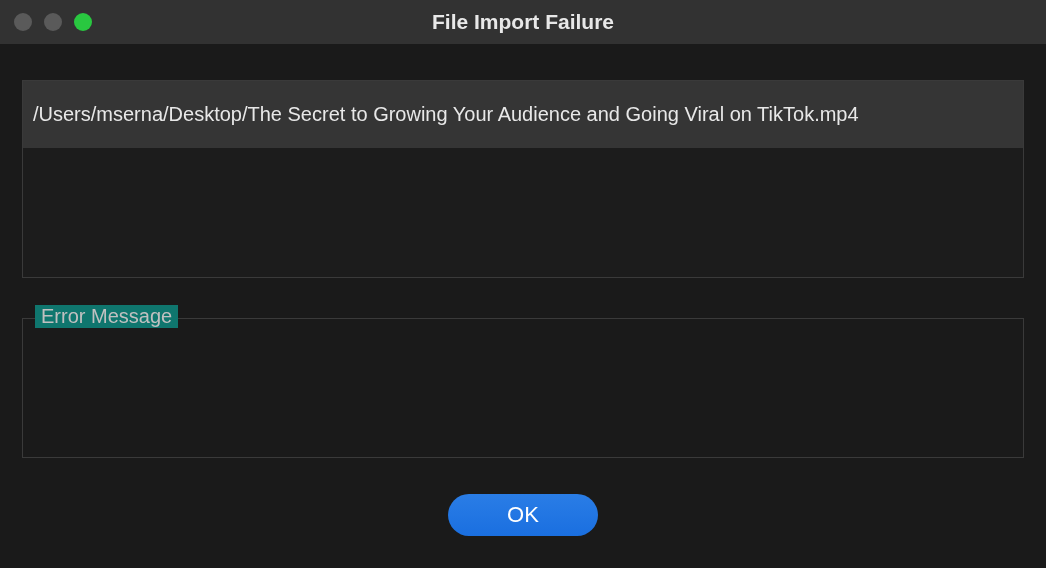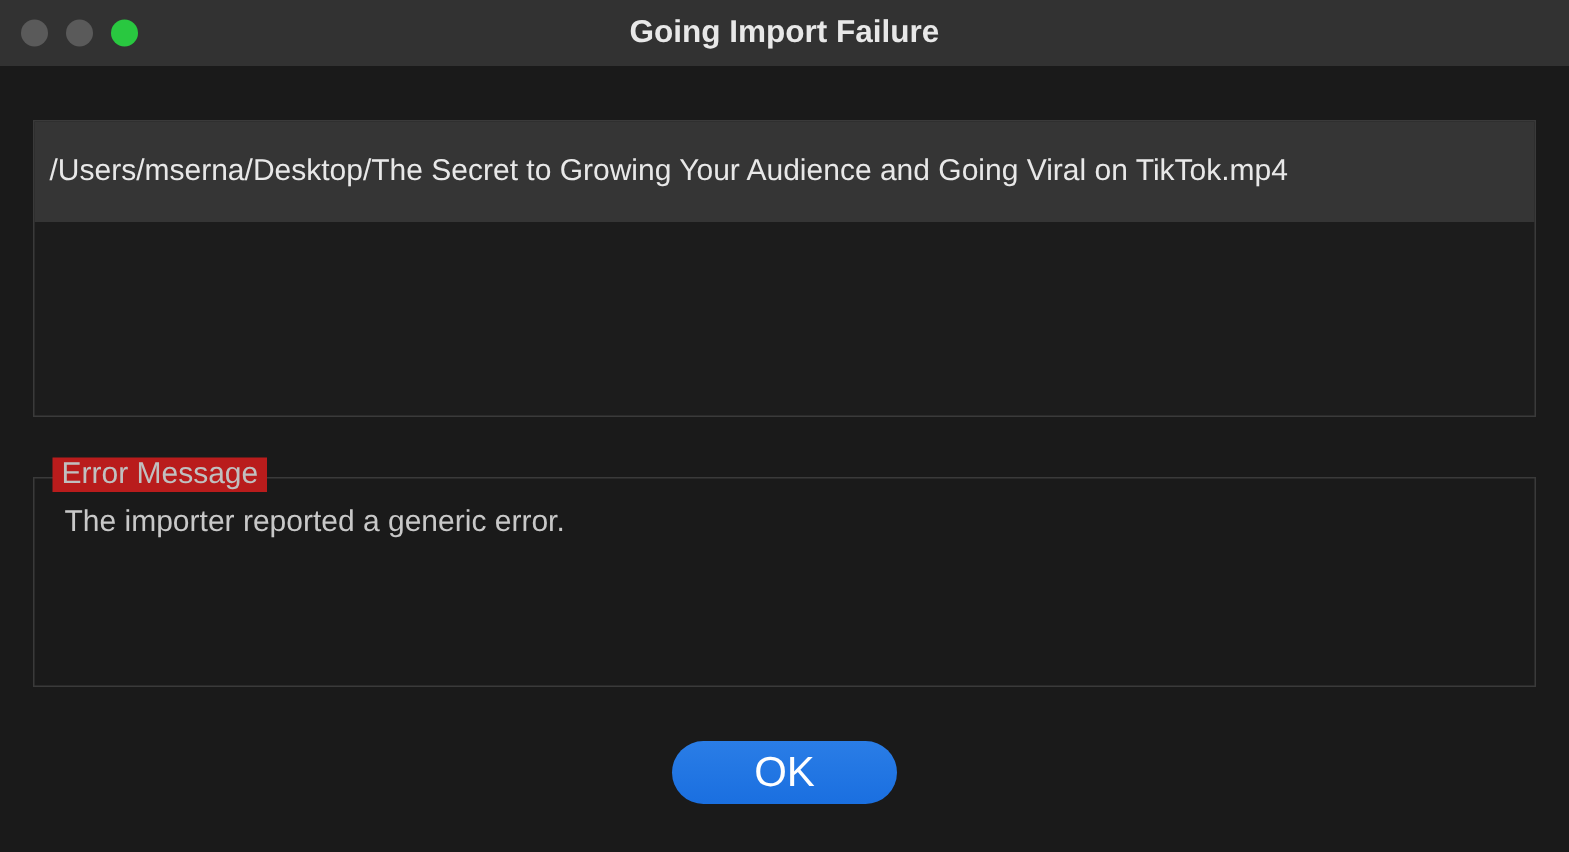--- a/index.html
+++ b/index.html
@@ -67,21 +67,21 @@
     .fieldset {
       border: 1px solid #3a3a3a;
       padding: 18px 16px 8px 16px;
       height: 140px;
       position: relative;
     }
     .legend {
       position: absolute;
       top: -14px;
       left: 12px;
-      background: #b91c1c;
+      background: #0f766e;
       padding: 0 6px;
       font-size: 20px;
       color: #c0c0c0;
     }
     .error-text {
       font-size: 20px;
       color: #c8c8c8;
       padding-left: 4px;
     }
     .button-row {
@@ -90,46 +90,45 @@
       margin-top: 36px;
     }
     .ok-button {
       background: #1d74e5;
       background: linear-gradient(to bottom, #2a7de6, #1a6fe0);
       color: #ffffff;
       border: none;
       border-radius: 22px;
       width: 150px;
       height: 42px;
-      font-size: 28px;
+      font-size: 22px;
       cursor: pointer;
     }
   </style>
 </head>
 <body>
 
 <div class="titlebar">
   <div class="traffic-lights">
     <div class="traffic-light tl-close"></div>
     <div class="traffic-light tl-min"></div>
     <div class="traffic-light tl-max"></div>
   </div>
-  <div class="title">Going Import Failure</div>
+  <div class="title">File Import Failure</div>
 </div>
 
 <div class="content-area">
 
   <div class="file-panel">
     <div class="file-row">/Users/mserna/Desktop/The Secret to Growing Your Audience and Going Viral on TikTok.mp4</div>
   </div>
 
   <div class="fieldset-wrap">
     <div class="fieldset">
       <div class="legend">Error Message</div>
-      <div class="error-text">The importer reported a generic error.</div>
     </div>
   </div>
 
   <div class="button-row">
     <button class="ok-button">OK</button>
   </div>
 
 </div>
 
 </body></html>

